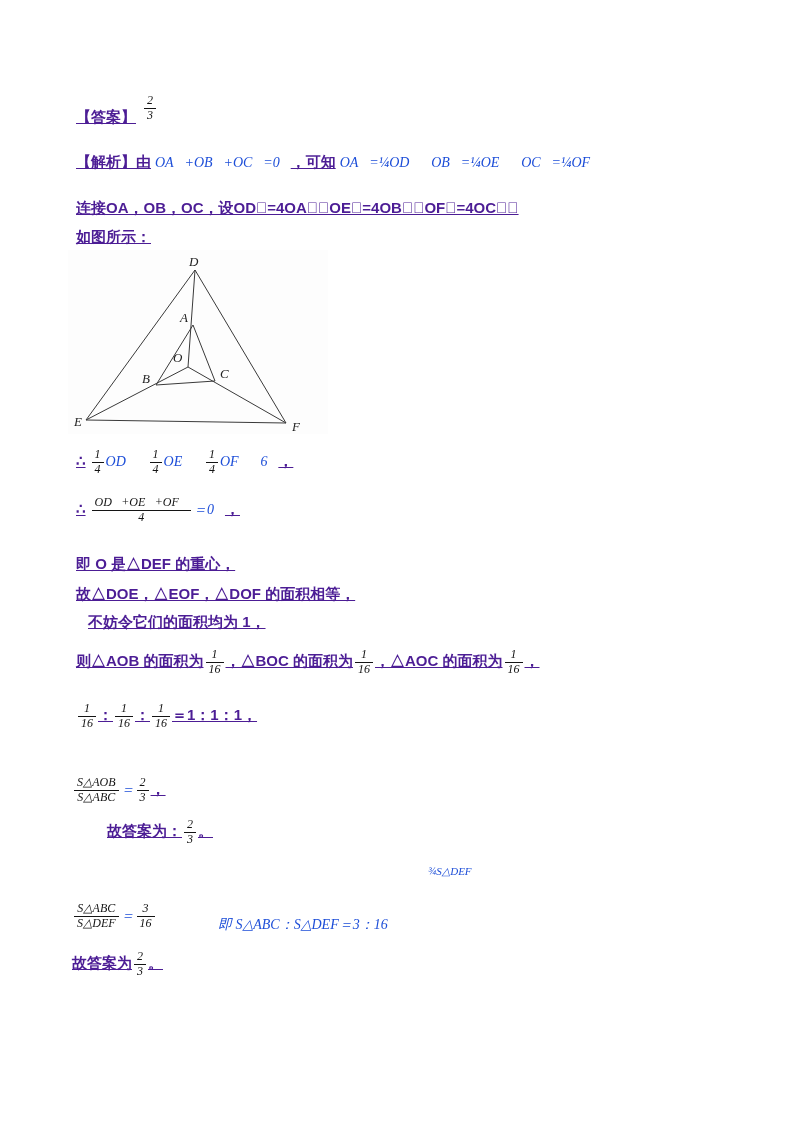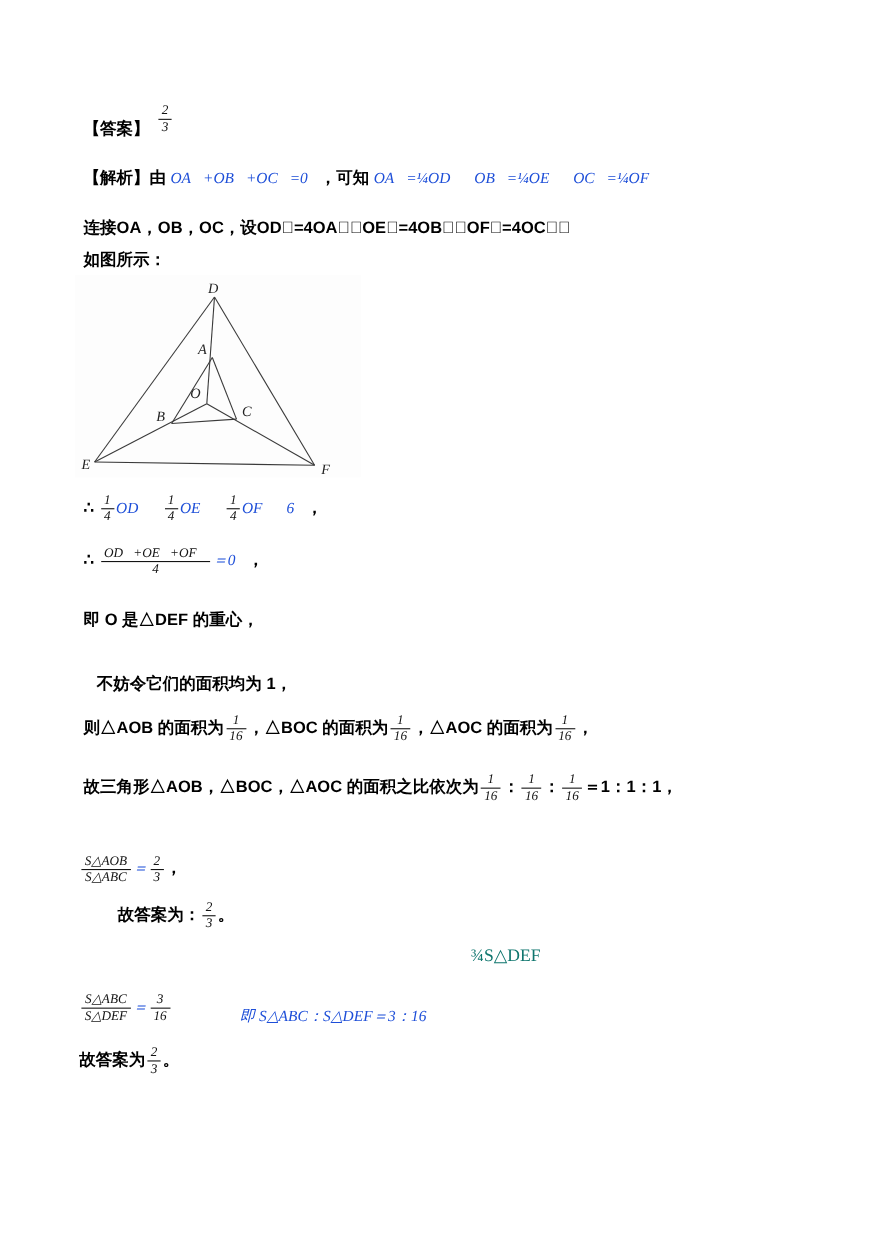--- a/index.html
+++ b/index.html
@@ -1,21 +1,21 @@
 <!DOCTYPE html>
 <html><head>
 <meta charset="utf-8">
 <style>
   html,body{margin:0;padding:0;background:#fff;}
   .page{position:relative;width:800px;height:1132px;background:#ffffff;overflow:hidden;
         font-family:"Liberation Serif",serif;}
   .line{position:absolute;white-space:nowrap;line-height:1.25;}
-  .red{color:#000000;font-weight:700;font-family:"Liberation Sans",sans-serif;font-size:15px;}
+  .red{color:#4c1d95;font-weight:700;font-family:"Liberation Sans",sans-serif;font-size:15px;text-decoration:underline;}
   .blk{color:#1d4ed8;font-style:italic;font-family:"Liberation Serif",serif;font-size:14px;}
-  .blk-sm{color:#0f766e;font-family:"Liberation Serif",serif;font-size:16px;}
+  .blk-sm{color:#1d4ed8;font-style:italic;font-family:"Liberation Serif",serif;font-size:11px;}
   .frac{display:inline-block;vertical-align:middle;text-align:center;color:#141414;
         font-style:italic;font-family:"Liberation Serif",serif;font-size:12px;line-height:1.15;
         margin:0 2px;}
   .frac .num{display:block;border-bottom:1px solid #141414;padding:0 3px;}
   .frac .den{display:block;padding:0 3px;}
   .raise{position:relative;top:-10px;margin-left:8px;}
   
   .l1{left:76px;top:104px;}
   .l2{left:76px;top:152px;}
   .l3{left:76px;top:198px;}
@@ -89,31 +89,34 @@
 
   <div class="line l7">
     <span class="red">∴</span>
     <span class="frac"><span class="num">OD⃗+OE⃗+OF⃗</span><span class="den">4</span></span><span class="blk">＝0⃗</span><span class="red">，</span>
   </div>
 
   <div class="line l8">
     <span class="red">即 O 是△DEF 的重心，</span>
   </div>
 
+  <div class="line l9">
+    <span class="red">故△DOE，△EOF，△DOF 的面积相等，</span>
+  </div>
 
   <div class="line l10">
     <span class="red">不妨令它们的面积均为 1，</span>
   </div>
 
   <div class="line l11">
     <span class="red">则△AOB 的面积为</span><span class="frac"><span class="num">1</span><span class="den">16</span></span><span class="red">，△BOC 的面积为</span><span class="frac"><span class="num">1</span><span class="den">16</span></span><span class="red">，△AOC 的面积为</span><span class="frac"><span class="num">1</span><span class="den">16</span></span><span class="red">，</span>
   </div>
 
   <div class="line l12">
-    <span class="red">故三角形△AOB，△BOC，△AOC 的面积之比依次为</span><span class="frac"><span class="num">1</span><span class="den">16</span></span><span class="red">：</span><span class="frac"><span class="num">1</span><span class="den">16</span></span><span class="red">：</span><span class="frac"><span class="num">1</span><span class="den">16</span></span><span class="red">＝1：1：1，</span>
+    <span class="frac"><span class="num">1</span><span class="den">16</span></span><span class="red">：</span><span class="frac"><span class="num">1</span><span class="den">16</span></span><span class="red">：</span><span class="frac"><span class="num">1</span><span class="den">16</span></span><span class="red">＝1：1：1，</span>
   </div>
 
   <div class="line l13">
     <span class="frac"><span class="num">S△AOB</span><span class="den">S△ABC</span></span><span class="blk">＝</span><span class="frac"><span class="num">2</span><span class="den">3</span></span><span class="red">，</span>
   </div>
 
   <div class="line l14">
     <span class="red">故答案为：</span><span class="frac"><span class="num">2</span><span class="den">3</span></span><span class="red">。</span>
   </div>
 

